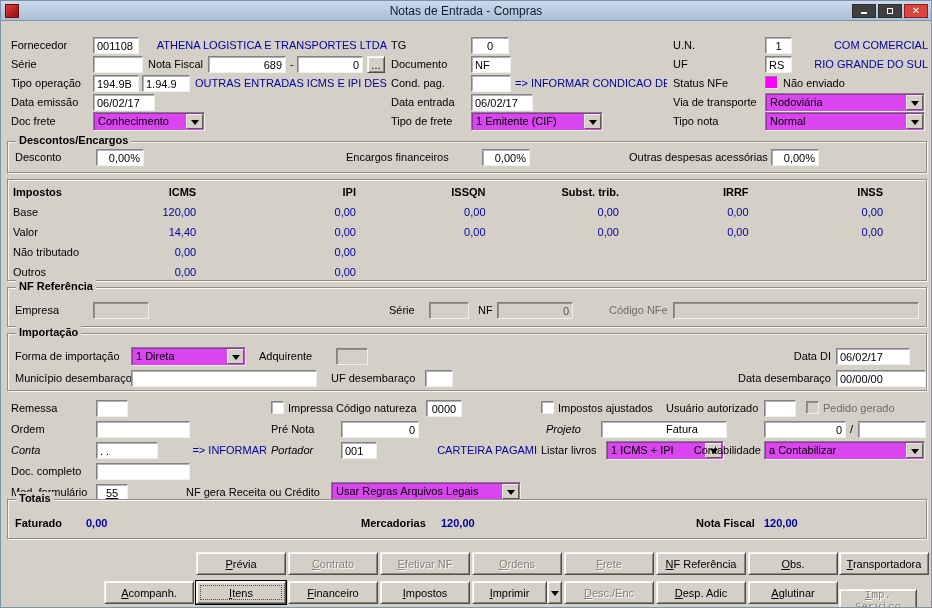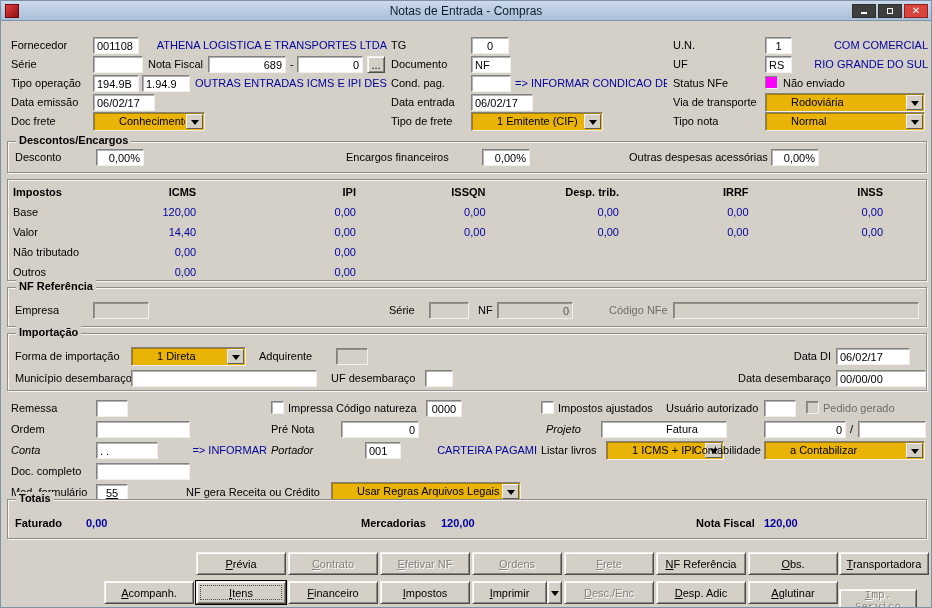--- a/index.html
+++ b/index.html
@@ -26,23 +26,23 @@
   .wb-close::before { content:"✕"; position:absolute; left:0; right:0; top:0; bottom:0;
                       color:#fff; font-size:10px; line-height:12px; text-align:center; }
 
   .tb { position:absolute; height:17px; background:#fff; color:#000;
         border:1px solid; border-color:#828282 #f1f0ec #f1f0ec #828282;
         box-shadow:inset 1px 1px 0 rgba(0,0,0,.30);
         font:11px "Liberation Sans",sans-serif; padding:0 3px; }
   .tb.dis { background:#d4d0c8; color:#56544d; }
   .ra { text-align:right; } .ctr { text-align:center; }
 
-  .combo { position:absolute; height:19px; background:#eab308;
+  .combo { position:absolute; height:19px; background:#d946ef;
            border:1px solid; border-color:#828282 #f1f0ec #f1f0ec #828282;
-           box-shadow:inset 1px 1px 0 rgba(0,0,0,.30); display:flex; align-items:stretch;padding-left:21px; }
+           box-shadow:inset 1px 1px 0 rgba(0,0,0,.30); display:flex; align-items:stretch; }
   .combo-text { flex:1; padding:2px 4px; white-space:nowrap; overflow:hidden; }
   .combo-btn { width:17px; margin:1px; background:#d4d0c8; border:1px solid;
                border-color:#f4f3ef #5f5e5a #5f5e5a #f4f3ef;
                display:flex; align-items:center; justify-content:center; }
   .arr { width:0; height:0; border:4px solid transparent; border-top:5px solid #000; margin-top:5px; }
 
   .chk { position:absolute; width:13px; height:13px; background:#fff;
          border:1px solid; border-color:#828282 #f1f0ec #f1f0ec #828282;
          box-shadow:inset 1px 1px 0 rgba(0,0,0,.30); }
   .chk.dis { background:#d4d0c8; }
@@ -163,21 +163,21 @@
   <input class="tb ra" style="left: 481px; top: 148px; width: 48px;" value="0,00%">
   <span class="lbl" style="left:628px;top:150px;">Outras despesas acessórias</span>
   <input class="tb ra" style="left: 770px; top: 148px; width: 48px;" value="0,00%">
 
   <div class="grp" style="left:6px;top:178px;width:920px;height:102px;"></div>
   <div class="imp-row b" style="top:185px;">
     <span class="ic0">Impostos</span>
     <span class="ic1 icv">ICMS</span>
     <span class="ic2 icv">IPI</span>
     <span class="ic3 icv">ISSQN</span>
-    <span class="ic4 icv">Desp. trib.</span>
+    <span class="ic4 icv">Subst. trib.</span>
     <span class="ic5 icv">IRRF</span>
     <span class="ic6 icv">INSS</span>
   </div>
   <div class="imp-row" style="top:205px;">
     <span class="ic0">Base</span>
     <span class="ic1 icv navy">120,00</span>
     <span class="ic2 icv navy">0,00</span>
     <span class="ic3 icv navy">0,00</span>
     <span class="ic4 icv navy">0,00</span>
     <span class="ic5 icv navy">0,00</span>
@@ -265,21 +265,21 @@
   <input class="tb" style="left: 600px; top: 420px; width: 126px;" value="">
   <span class="lbl" style="left:665px;top:422px;">Fatura</span>
   <input class="tb ra" style="left: 763px; top: 420px; width: 82px;" value="0">
   <span class="lbl" style="left:849px;top:422px;">/</span>
   <input class="tb" style="left: 857px; top: 420px; width: 68px;" value="">
 
   <span class="lbl it" style="left:10px;top:443px;">Conta</span>
   <input class="tb" style="left: 95px; top: 441px; width: 62px;" value=". .">
   <span class="lbl navy clip" style="left:161px;top:443px;width:105px;">=&gt; INFORMAR</span>
   <span class="lbl it" style="left:270px;top:443px;">Portador</span>
-  <input class="tb" style="left: 340px; top: 441px; width: 36px; margin-left: 24px;" value="001">
+  <input class="tb" style="left: 340px; top: 441px; width: 36px;" value="001">
   <span class="lbl navy clip" style="left:381px;top:443px;width:155px;">CARTEIRA PAGAMI</span>
   <span class="lbl" style="left:540px;top:443px;">Listar livros</span>
   <div class="combo" style="left:605px;top:440px;width:118px;">
     <span class="combo-text">1 ICMS + IPI</span>
     <span class="combo-btn">
         <span class="arr"></span>
       </span>
   </div>
   <span class="lbl ralbl" style="left:690px;top:443px;width:70px;">Contabilidade</span>
   <div class="combo" style="left:763px;top:440px;width:161px;">

